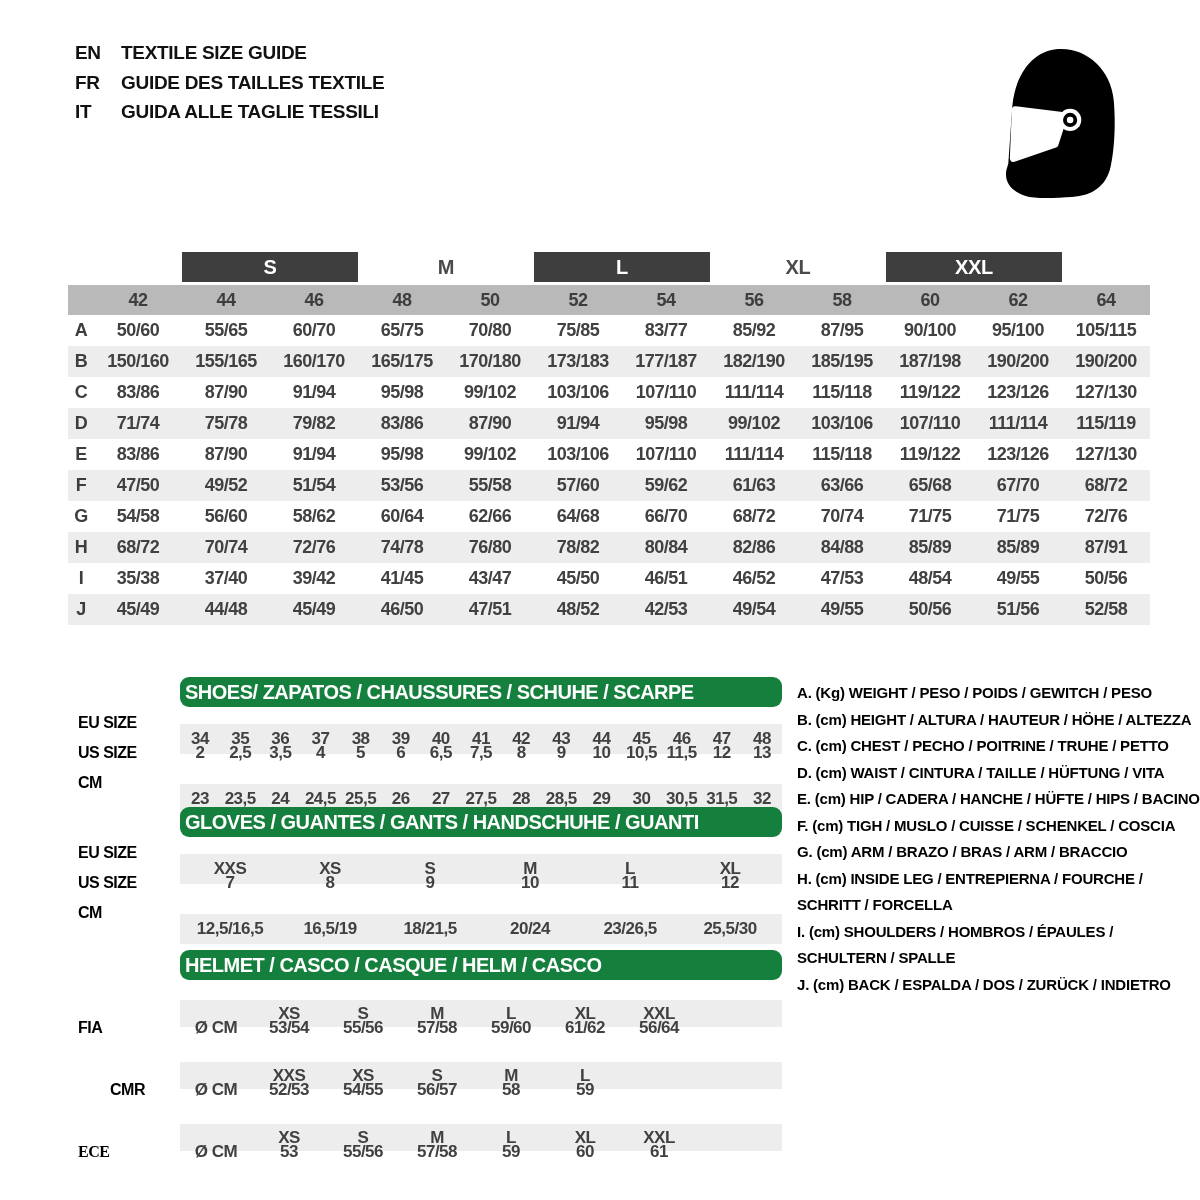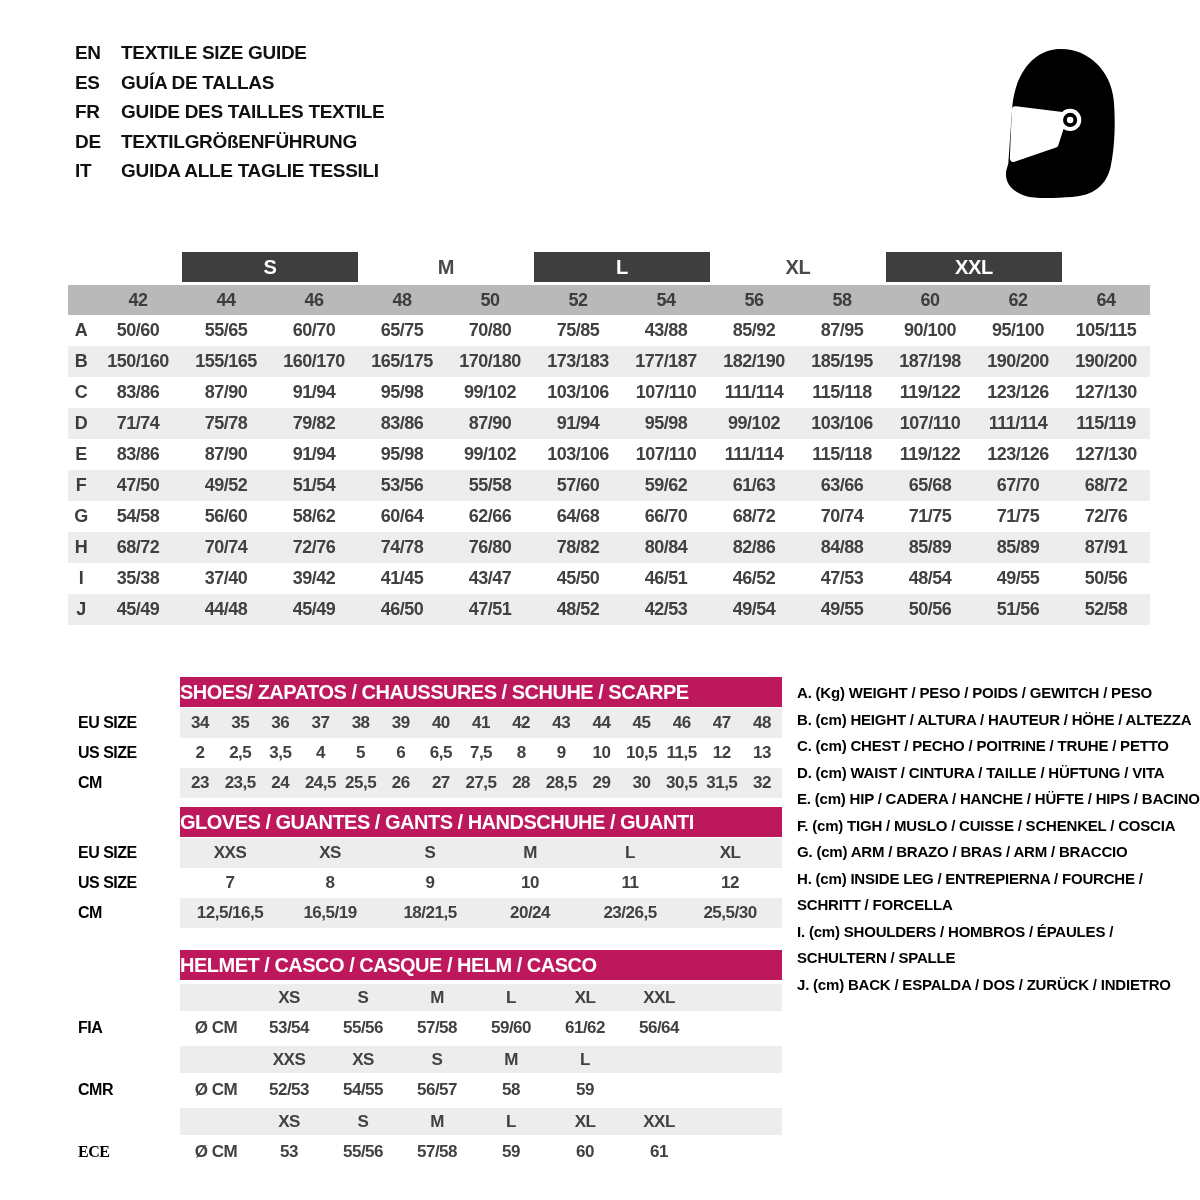--- a/index.html
+++ b/index.html
@@ -38,65 +38,57 @@
   .cell {
     display: flex; align-items: center; justify-content: center;
     font-weight: 700; font-size: 18px; letter-spacing: -0.5px; color: #414141;
     white-space: nowrap;
   }
   .cell.letter { font-size: 18px; color: #3d3d3d; }
 
   
   .sec-title {
     position: absolute; left: 180px; width: 602px; height: 30px;
-    background: #be185d; color: #ffffff;
+    background: #15803d; color: #ffffff;
     font-weight: 700; font-size: 20px; line-height: 30px;
-    letter-spacing: -0.5px; white-space: nowrap;
+    padding-left: 5px; letter-spacing: -0.5px; white-space: nowrap; border-radius: 9px;
   }
 
   
   .side-label {
     position: absolute; left: 78px; width: 100px;
     font-weight: 700; font-size: 16px; letter-spacing: -0.5px;
     line-height: 30px; color: #000;
   }
 
   
   .srow { position: absolute; left: 180px; width: 602px; height: 30px; display: grid; align-items: center; }
-  .srow.gray { background: #ededed; }
+  .srow.gray { background: #ededed; margin-top: 16px; }
   .cols15 { grid-template-columns: repeat(15, 1fr); }
   .cols6  { grid-template-columns: repeat(6, 100px); }
   .helmet-grid { grid-template-columns: 72px repeat(6, 74px) 1fr; }
   .srow .cell { font-size: 17px; }
 
   .legend { position: absolute; left: 797px; top: 680px; width: 406px; }
   .legend-line {
     font-weight: 700; font-size: 15px; line-height: 26.5px;
     letter-spacing: -0.2px; color: #000;
   }
 </style>
 </head>
 <body>
 
 <div class="lang-list">
     <div class="lang-row">
       <div class="lang-code">EN</div>
       <div class="lang-label">TEXTILE SIZE GUIDE</div>
     </div>
     <div class="lang-row">
-      <div class="lang-code">ES</div>
-      <div class="lang-label">GUÍA DE TALLAS</div>
-    </div>
-    <div class="lang-row">
       <div class="lang-code">FR</div>
       <div class="lang-label">GUIDE DES TAILLES TEXTILE</div>
-    </div>
-    <div class="lang-row">
-      <div class="lang-code">DE</div>
-      <div class="lang-label">TEXTILGRÖßENFÜHRUNG</div>
     </div>
     <div class="lang-row">
       <div class="lang-code">IT</div>
       <div class="lang-label">GUIDA ALLE TAGLIE TESSILI</div>
     </div>
   </div>
 
 <svg class="helmet-logo" viewBox="0 0 150 160" xmlns="http://www.w3.org/2000/svg">
   <path fill="#000000" d="M72 6 C100 4 124 26 127 56 C129 78 128 104 124 122 C120 141 106 151 86 152 C70 153 49 154 40 151 C27 147 19 138 21 126 L23 119 L27 62 C30 32 46 8 72 6 Z"></path>
   <path fill="#ffffff" stroke="#ffffff" stroke-width="7" stroke-linejoin="round" d="M30 66 L78 72 L69 100 L28 114 Z"></path>
@@ -130,21 +122,21 @@
     </div>
   <div id="main-rows">
       <div class="grid13 trow">
         <div class="cell letter">A</div>
         <div class="cell">50/60</div>
         <div class="cell">55/65</div>
         <div class="cell">60/70</div>
         <div class="cell">65/75</div>
         <div class="cell">70/80</div>
         <div class="cell">75/85</div>
-        <div class="cell">43/88</div>
+        <div class="cell">83/77</div>
         <div class="cell">85/92</div>
         <div class="cell">87/95</div>
         <div class="cell">90/100</div>
         <div class="cell">95/100</div>
         <div class="cell">105/115</div>
       </div>
       <div class="grid13 trow alt">
         <div class="cell letter">B</div>
         <div class="cell">150/160</div>
         <div class="cell">155/165</div>
@@ -432,14 +424,14 @@
     <div class="legend-line">D. (cm) WAIST / CINTURA / TAILLE / HÜFTUNG / VITA</div>
     <div class="legend-line">E. (cm) HIP / CADERA / HANCHE / HÜFTE / HIPS /  BACINO</div>
     <div class="legend-line">F. (cm) TIGH / MUSLO / CUISSE / SCHENKEL / COSCIA</div>
     <div class="legend-line">G. (cm) ARM  / BRAZO / BRAS / ARM / BRACCIO</div>
     <div class="legend-line">H. (cm) INSIDE LEG / ENTREPIERNA / FOURCHE / SCHRITT / FORCELLA</div>
     <div class="legend-line">I.  (cm) SHOULDERS / HOMBROS / ÉPAULES / SCHULTERN / SPALLE</div>
     <div class="legend-line">J. (cm) BACK / ESPALDA / DOS / ZURÜCK / INDIETRO</div>
   </div>
 
 <div class="side-label" style="top: 1013px;">FIA</div>
-<div class="side-label" style="top: 1075px;">CMR</div>
+<div class="side-label" style="top: 1075px; margin-left: 32px;">CMR</div>
 <div class="side-label" style="top: 1137px; font-family: Liberation Serif, serif;">ECE</div>
 
 </body></html>

